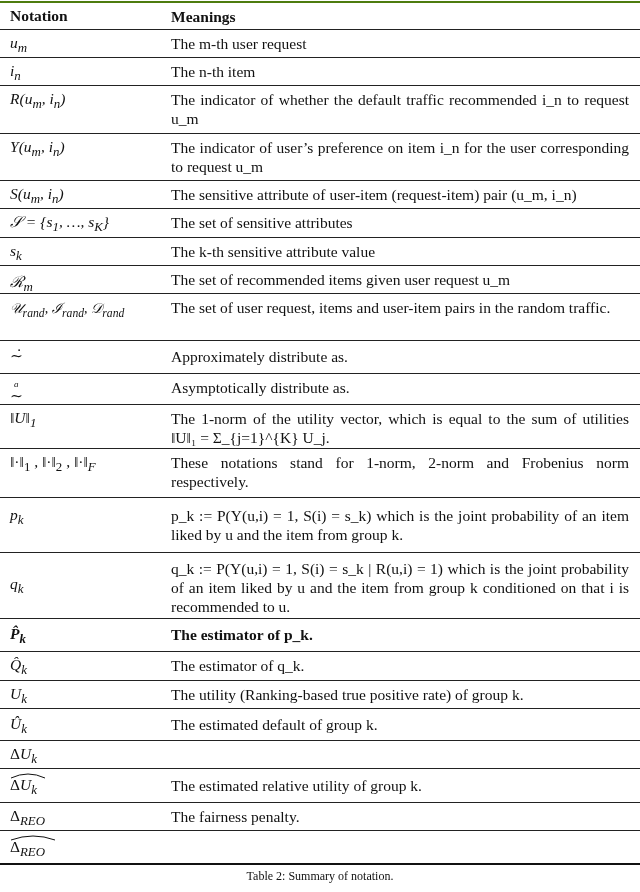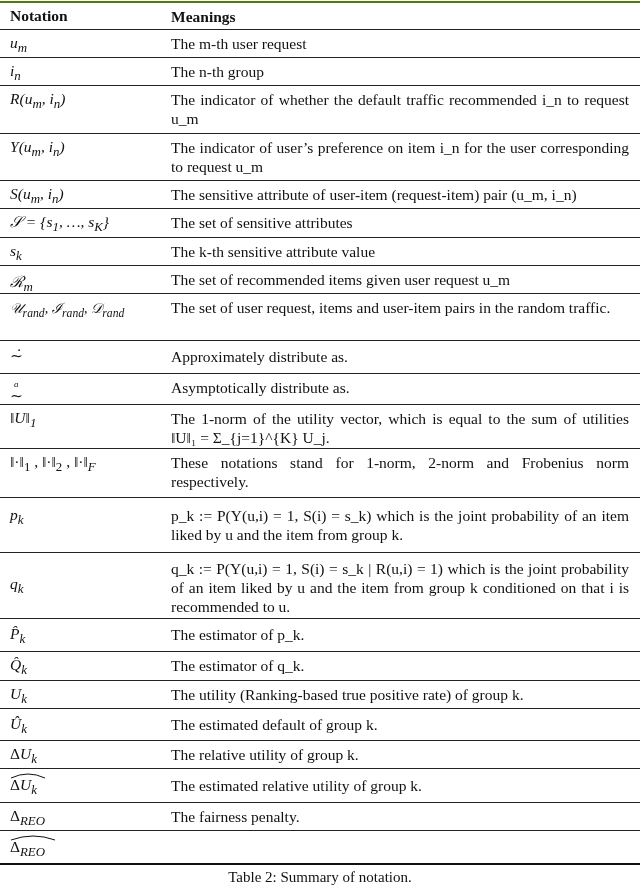--- a/index.html
+++ b/index.html
@@ -5,40 +5,40 @@
   html, body { margin: 0; padding: 0; background: #ffffff; }
   body { width: 640px; height: 892px; position: relative; overflow: hidden;
          font-family: "Liberation Serif", "DejaVu Serif", serif; color: #111; font-size: 15.5px; }
   .table { position: absolute; left: 0; top: 1px; width: 640px; }
   .row { position: absolute; left: 0; width: 640px; border-bottom: 1px solid #222; box-sizing: border-box; }
   .row.header { border-top: 2px solid #4d7c0f; border-bottom: 1px solid #222; }
   .row.last { border-bottom: 2px solid #111; }
   .c1 { position: absolute; left: 10px; top: 4px; width: 150px; font-style: italic; white-space: nowrap; }
   .c2 { position: absolute; left: 171px; top: 4px; width: 458px; line-height: 19px; text-align: justify; }
   .header .c1, .header .c2 { font-weight: bold; font-style: normal; }
-  .caption { position: absolute; top: 869px; left: 0; width: 640px; text-align: center; font-size: 15px; }
+  .caption { position: absolute; top: 869px; left: 0; width: 640px; text-align: center; font-size: 12px; }
 </style>
 </head>
 <body>
 
 <div class="table">
 
   <div class="row header" style="top:0; height:29px;">
     <div class="c1">Notation</div>
     <div class="c2">Meanings</div>
   </div>
 
   <div class="row" style="top:29px; height:28px;">
     <div class="c1"><i>u</i><sub><i>m</i></sub></div>
     <div class="c2">The m-th user request</div>
   </div>
 
   <div class="row" style="top:57px; height:28px;">
     <div class="c1"><i>i</i><sub><i>n</i></sub></div>
-    <div class="c2">The n-th group</div>
+    <div class="c2">The n-th item</div>
   </div>
 
   <div class="row" style="top:85px; height:48px;">
     <div class="c1"><i>R</i>(<i>u</i><sub><i>m</i></sub>, <i>i</i><sub><i>n</i></sub>)</div>
     <div class="c2">The indicator of whether the default traffic recommended i_n to request u_m</div>
   </div>
 
   <div class="row" style="top:133px; height:47px;">
     <div class="c1"><i>Y</i>(<i>u</i><sub><i>m</i></sub>, <i>i</i><sub><i>n</i></sub>)</div>
     <div class="c2">The indicator of user’s preference on item i_n for the user corresponding to request u_m</div>
@@ -92,21 +92,21 @@
   <div class="row" style="top:497px; height:55px;">
     <div class="c1" style="top:8px;"><i>p</i><sub><i>k</i></sub></div>
     <div class="c2" style="top:8px;">p_k := P(Y(u,i) = 1, S(i) = s_k) which is the joint probability of an item liked by u and the item from group k.</div>
   </div>
 
   <div class="row" style="top:552px; height:66px;">
     <div class="c1" style="top:6px;margin-top:16px;"><i>q</i><sub><i>k</i></sub></div>
     <div class="c2" style="top:6px;">q_k := P(Y(u,i) = 1, S(i) = s_k | R(u,i) = 1) which is the joint probability of an item liked by u and the item from group k conditioned on that i is recommended to u.</div>
   </div>
 
-  <div class="row" style="top:618px; height:33px;">
+  <div class="row" style="top:618px; height:33px;font-weight:bold;">
     <div class="c1" style="top:6px;"><i>P̂</i><sub><i>k</i></sub></div>
     <div class="c2" style="top:6px;">The estimator of p_k.</div>
   </div>
 
   <div class="row" style="top:651px; height:29px;">
     <div class="c1"><i>Q̂</i><sub><i>k</i></sub></div>
     <div class="c2">The estimator of q_k.</div>
   </div>
 
   <div class="row" style="top:680px; height:28px;">
@@ -114,21 +114,20 @@
     <div class="c2">The utility (Ranking-based true positive rate) of group k.</div>
   </div>
 
   <div class="row" style="top:708px; height:32px;padding-left:44px;">
     <div class="c1" style="top:6px;"><i>Û</i><sub><i>k</i></sub></div>
     <div class="c2" style="top:6px;">The estimated default of group k.</div>
   </div>
 
   <div class="row" style="top:740px; height:28px;">
     <div class="c1"><span style="font-style:normal;">Δ</span><i>U</i><sub><i>k</i></sub></div>
-    <div class="c2">The relative utility of group k.</div>
   </div>
 
   <div class="row" style="top:768px; height:34px;">
     <div class="c1" style="top:7px;">
       <span style="position:relative; display:inline-block;">
         <svg style="position:absolute; left:0; top:-5px;" width="36" height="8" viewBox="0 0 36 8">
             <path d="M1 7 Q18 -1 35 7" fill="none" stroke="#111" stroke-width="1"></path>
           </svg>
         <span style="font-style:normal;">Δ</span><i>U</i><sub><i>k</i></sub>
       </span>

